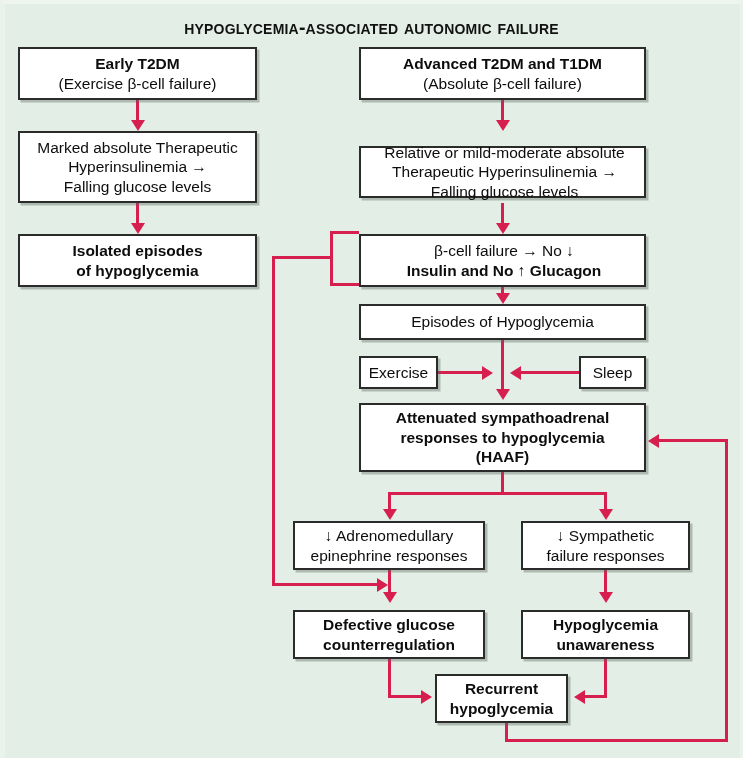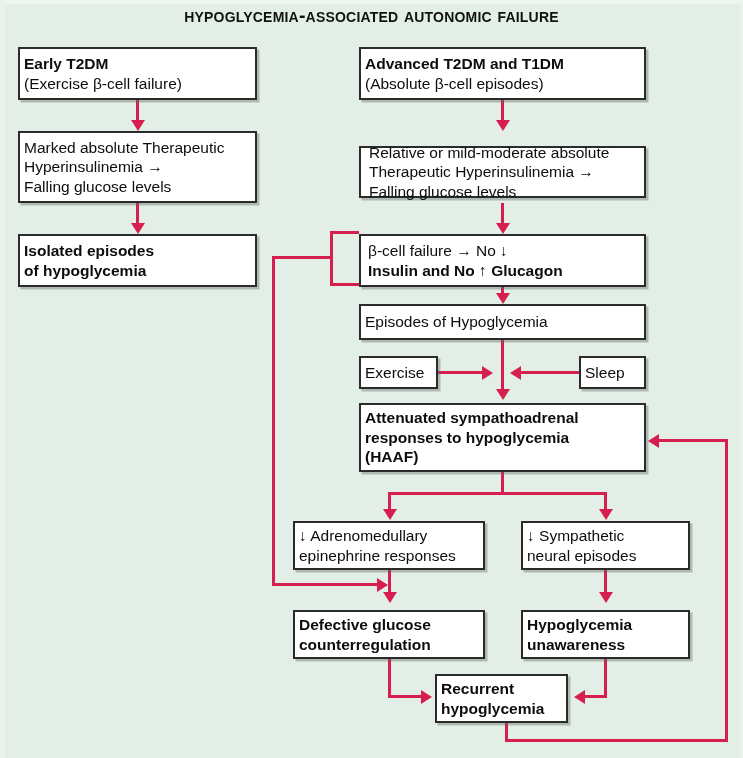--- a/index.html
+++ b/index.html
@@ -24,21 +24,21 @@
     border-top: 4px solid #eef5ef;
     border-left: 5px solid #eaf2ec;
     border-right: 3px solid #e9f2eb;
     pointer-events: none;
     z-index: 1;
   }
 
   .title {
     position: absolute;
     left: 0;
-    top: 4px;
+    top: 16px;
     width: 743px;
     text-align: center;
     font-size: 19.5px;
     font-weight: bold;
     color: #111111;
     letter-spacing: 0.2px;
     font-variant: small-caps;
     text-transform: lowercase;
     z-index: 5;
   }
@@ -46,20 +46,21 @@
 
   .node {
     position: absolute;
     background: #ffffff;
     border: 2px solid #2b2b2b;
     box-sizing: border-box;
     box-shadow: 2.5px 2.5px 0 rgba(90,100,92,0.38);
     display: flex;
     align-items: center;
     justify-content: center;
+    text-align: center;
     color: #0d0d0d;
     font-size: 15.5px;
     line-height: 1.26;
     z-index: 4;
     padding: 2px 4px;
   }
   .node .inner { width: 100%; }
   .node.bold { font-weight: bold; }
   .ln { display: block; }
   .ln.b { font-weight: bold; }
@@ -126,21 +127,21 @@
   <div class="node bold" style="left:18px; top:234px; width:239px; height:53px;">
     <div class="inner">
       <span class="ln b">Isolated episodes</span>
       <span class="ln b">of hypoglycemia</span>
     </div>
   </div>
 
   <div class="node bold" style="left:359px; top:47px; width:287px; height:53px;">
     <div class="inner">
       <span class="ln b">Advanced T2DM and T1DM</span>
-      <span class="ln n">(Absolute β-cell episodes)</span>
+      <span class="ln n">(Absolute β-cell failure)</span>
     </div>
   </div>
 
   <div class="conn v" style="left:501px; top:100px; height:23px;"></div>
   <div class="arrow down" style="left:495.5px; top:120px;"></div>
 
   <div class="node" style="left:359px; top:146px; width:287px; height:52px;padding-left:8px;">
     <div class="inner">
       <span class="ln">Relative or mild-moderate absolute</span>
       <span class="ln">Therapeutic Hyperinsulinemia →</span>
@@ -219,21 +220,21 @@
   <div class="node" style="left:293px; top:521px; width:192px; height:49px;">
     <div class="inner">
       <span class="ln">↓ Adrenomedullary</span>
       <span class="ln">epinephrine responses</span>
     </div>
   </div>
 
   <div class="node" style="left:521px; top:521px; width:169px; height:49px;">
     <div class="inner">
       <span class="ln">↓ Sympathetic</span>
-      <span class="ln">neural episodes</span>
+      <span class="ln">failure responses</span>
     </div>
   </div>
 
   <div class="conn v" style="left:388px; top:570px; height:23px;"></div>
   <div class="arrow down" style="left:382.5px; top:592px;"></div>
 
   <div class="conn v" style="left:604px; top:570px; height:23px;"></div>
   <div class="arrow down" style="left:598.5px; top:592px;"></div>
 
   <div class="node bold" style="left:293px; top:610px; width:192px; height:49px;">

